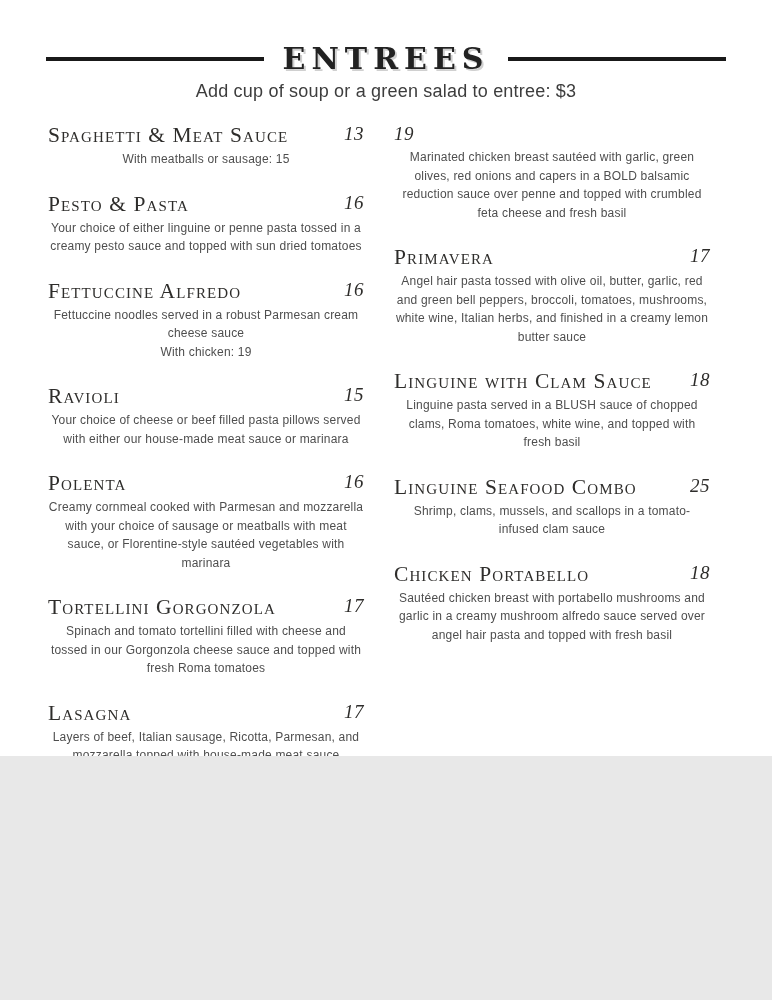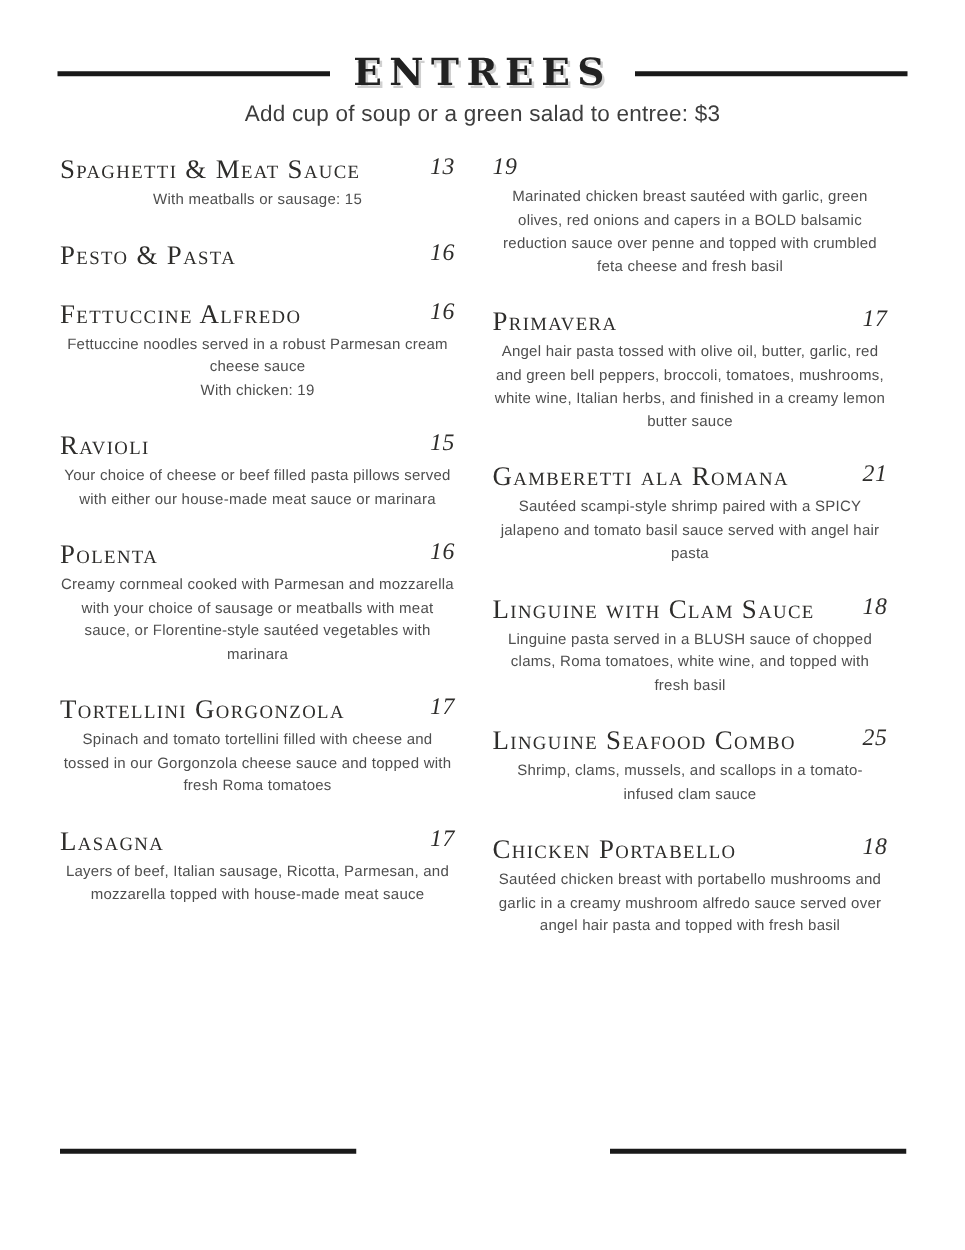--- a/index.html
+++ b/index.html
@@ -1,19 +1,19 @@
 <!DOCTYPE html>
 <html><head>
 <meta charset="utf-8">
 <style>
   html, body { margin: 0; padding: 0; background: #e8e8e8; }
   .page {
     position: relative;
     width: 772px;
-    height: 1000px;
+    height: 756px;
     margin: 0 auto;
     background: #ffffff;
     font-family: "Liberation Sans", sans-serif;
     overflow: hidden;
   }
   
   .header { padding-top: 42px; }
   .header-row {
     display: flex;
     align-items: center;
@@ -115,20 +115,21 @@
     </div>
     <div class="item-desc">With meatballs or sausage: 15</div>
 
   </div>
 
   <div class="menu-item">
     <div class="item-head">
       <span class="item-name">Pesto &amp; Pasta</span>
       <span class="item-price">16</span>
     </div>
+    <div class="item-desc">Your choice of either linguine or penne pasta tossed in a creamy pesto sauce and topped with sun dried tomatoes</div>
 
   </div>
 
   <div class="menu-item">
     <div class="item-head">
       <span class="item-name">Fettuccine Alfredo</span>
       <span class="item-price">16</span>
     </div>
     <div class="item-desc">Fettuccine noodles served in a robust Parmesan cream cheese sauce</div>
     <div class="item-note">With chicken: 19</div>
@@ -181,28 +182,20 @@
 
   <div class="menu-item">
     <div class="item-head">
       <span class="item-name">Primavera</span>
       <span class="item-price">17</span>
     </div>
     <div class="item-desc">Angel hair pasta tossed with olive oil, butter, garlic, red and green bell peppers, broccoli, tomatoes, mushrooms, white wine, Italian herbs, and finished in a creamy lemon butter sauce</div>
 
   </div>
 
-  <div class="menu-item">
-    <div class="item-head">
-      <span class="item-name">Gamberetti ala Romana</span>
-      <span class="item-price">21</span>
-    </div>
-    <div class="item-desc">Sautéed scampi-style shrimp paired with a SPICY jalapeno and tomato basil sauce served with angel hair pasta</div>
-
-  </div>
 
   <div class="menu-item">
     <div class="item-head">
       <span class="item-name">Linguine with Clam Sauce</span>
       <span class="item-price">18</span>
     </div>
     <div class="item-desc">Linguine pasta served in a BLUSH sauce of chopped clams, Roma tomatoes, white wine, and topped with fresh basil</div>
 
   </div>
 

